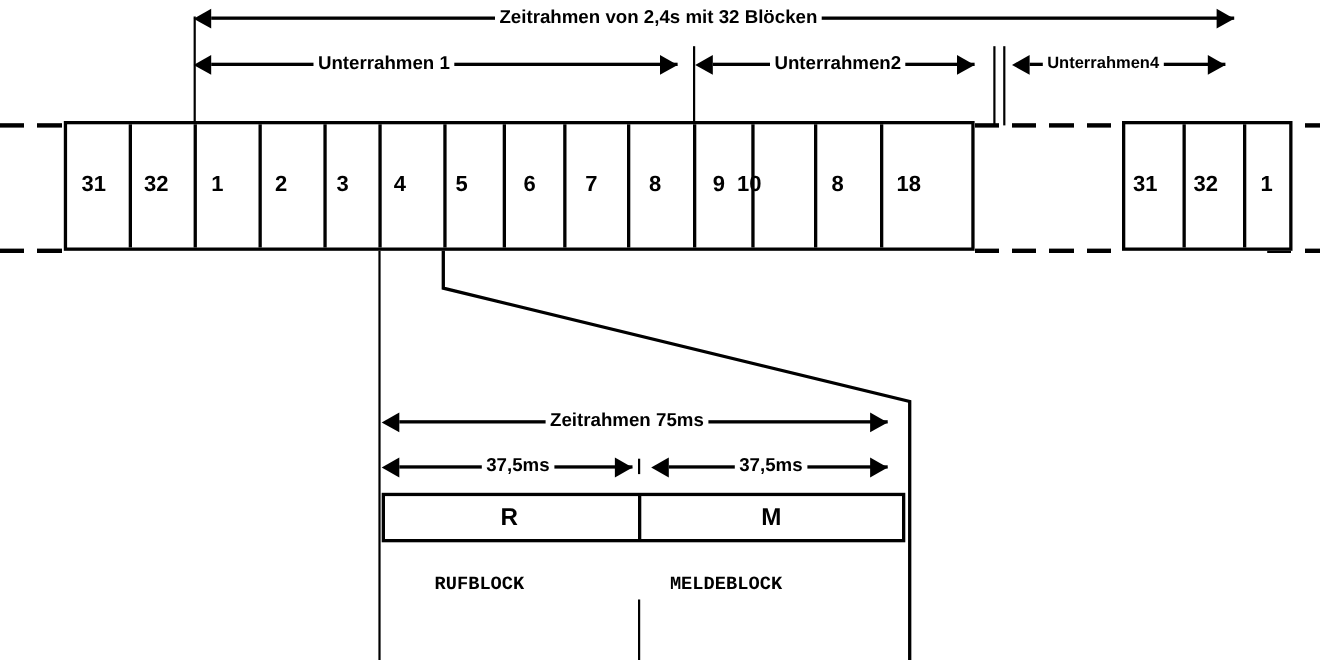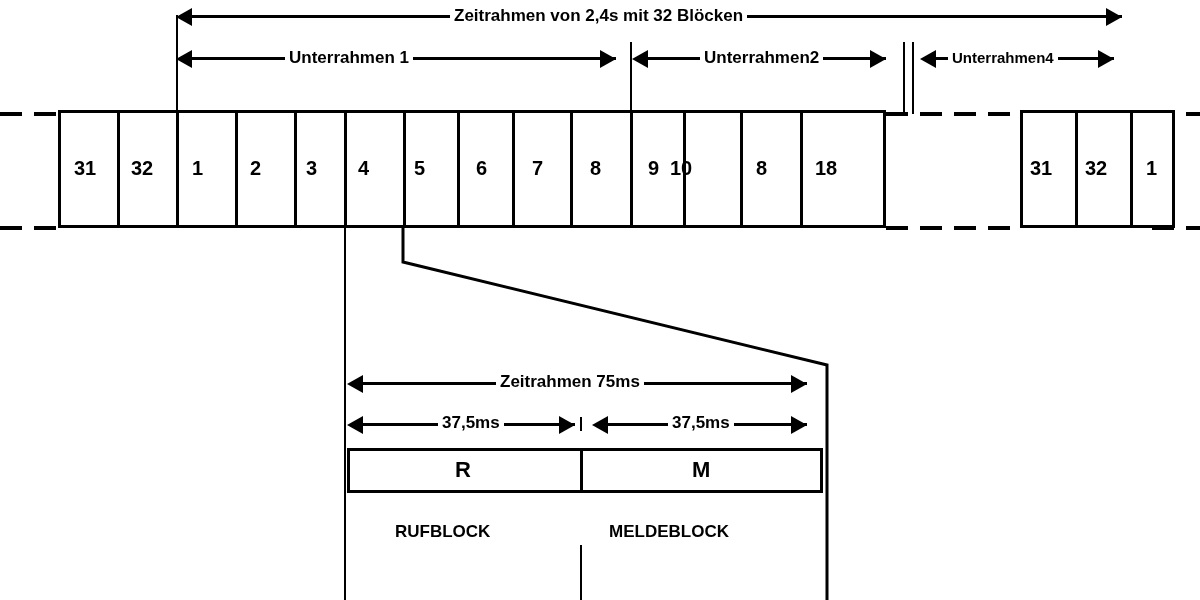--- a/index.html
+++ b/index.html
@@ -80,20 +80,21 @@
     font-weight: bold;
     font-size: 22px;
     line-height: 1;
   }
   .blockname {
     position: absolute;
     font-weight: bold;
     font-size: 17px;
     line-height: 1;
     white-space: nowrap;
+    font-family: Liberation Mono, monospace;
   }
 
   
   svg.overlay { position: absolute; left: 0; top: 0; width: 1200px; height: 600px; pointer-events: none; }
 </style>
 </head>
 <body>
 
 <div id="stage">
 

